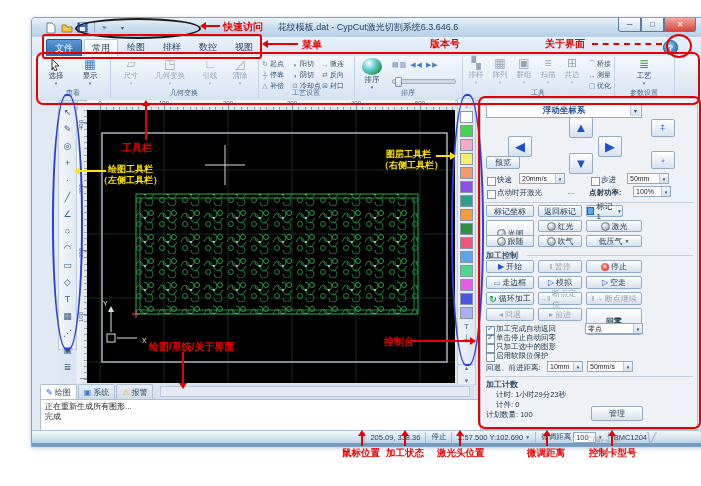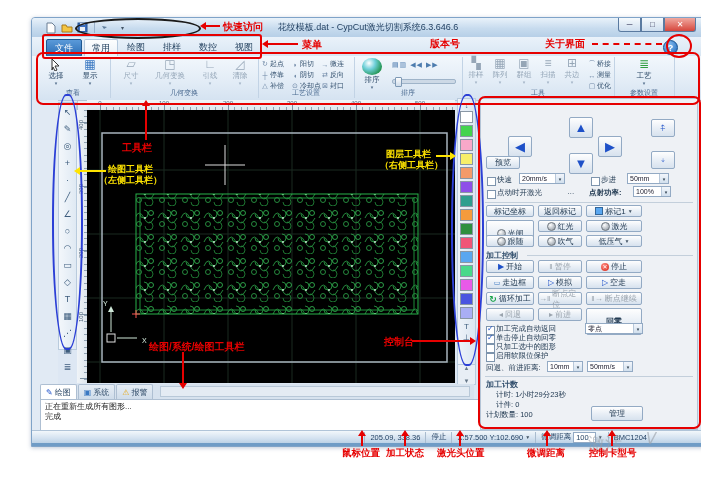--- a/index.html
+++ b/index.html
@@ -486,20 +486,21 @@
         </span>
       <span class="tabtrack"></span>
     </div>
     <div class="logarea">
 
     <div>正在重新生成所有图形...</div>
         <div>完成</div>
       </div>
 
     <div class="panel">
+      <div class="phead">浮动坐标系</div>
       <div class="pbtn" style="left:88px;top:18px;width:24px;height:21px;">
           <span class="jog">▲</span>
         </div>
       <div class="pbtn" style="left:27px;top:37px;width:24px;height:21px;">
           <span class="jog">◀</span>
         </div>
       <div class="pbtn" style="left:117px;top:37px;width:24px;height:21px;">
           <span class="jog">▶</span>
         </div>
       <div class="pbtn" style="left:88px;top:54px;width:24px;height:21px;">
@@ -523,21 +524,21 @@
       <span class="cb" style="left:6px;top:91px;"></span>
       <span class="plabel" style="left:16px;top:89px;">点动时开激光</span>
       <span class="plabel" style="left:86px;top:88px;">…</span>
       <span class="plabel" style="left:108px;top:89px;font-weight:bold;">点射功率:</span>
       <span class="pcombo" style="left:152px;top:87px;width:38px;">100%</span>
 
       <div class="hrline" style="left:4px;right:4px;top:103px;"></div>
 
       <div class="pbtn" style="left:5px;top:106px;width:48px;height:12px;">标记坐标</div>
       <div class="pbtn" style="left:57px;top:106px;width:44px;height:12px;">返回标记</div>
-      <div class="pbtn" style="left:105px;top:106px;width:56px;height:12px;">
+      <div class="pbtn" style="left:105px;top:106px;width:37px;height:12px;">
         <span style="width:6px;height:6px;background:#5aa7f0;border:1px solid #369;"></span>
         <span>标记1</span>
         <span class="caret">▼</span>
         </div>
 
       <div class="pbtn" style="left:5px;top:121px;width:48px;height:27px;">
           <span class="lamp"></span>
           <span>光闸</span>
         </div>
       <div class="pbtn" style="left:57px;top:121px;width:44px;height:12px;">
@@ -683,21 +684,21 @@
   <span class="yel" style="left:386px;top:148px;">图层工具栏</span>
   <span class="yel" style="left:380px;top:159px;">（右侧工具栏）</span>
   <span class="yhline" style="left:436px;top:155px;width:14px;"></span>
   <span class="ytr" style="left:450px;top:152px;"></span>
 
   <div class="rbox" style="left:478px;top:96px;width:219px;height:329px;"></div>
   <span class="red" style="left:384px;top:335px;">控制台</span>
   <span class="hline" style="left:412px;top:340px;width:58px;"></span>
   <span class="tr" style="left:470px;top:337px;"></span>
 
-  <span class="red" style="left:149px;top:340px;">绘图/系统/绘图工具栏</span>
+  <span class="red" style="left:149px;top:340px;">绘图/系统/关于界面</span>
   <span class="vline" style="left:182px;top:352px;height:31px;"></span>
   <span class="td" style="left:179px;top:383px;"></span>
 
   <span class="tu" style="left:358px;top:430px;"></span>
   <span class="vline" style="left:361px;top:436px;height:10px;"></span>
   <span class="red" style="left:342px;top:447px;font-size:9.5px;">鼠标位置</span>
 
   <span class="tu" style="left:401px;top:430px;"></span>
   <span class="vline" style="left:404px;top:436px;height:10px;"></span>
   <span class="red" style="left:386px;top:447px;font-size:9.5px;">加工状态</span>

